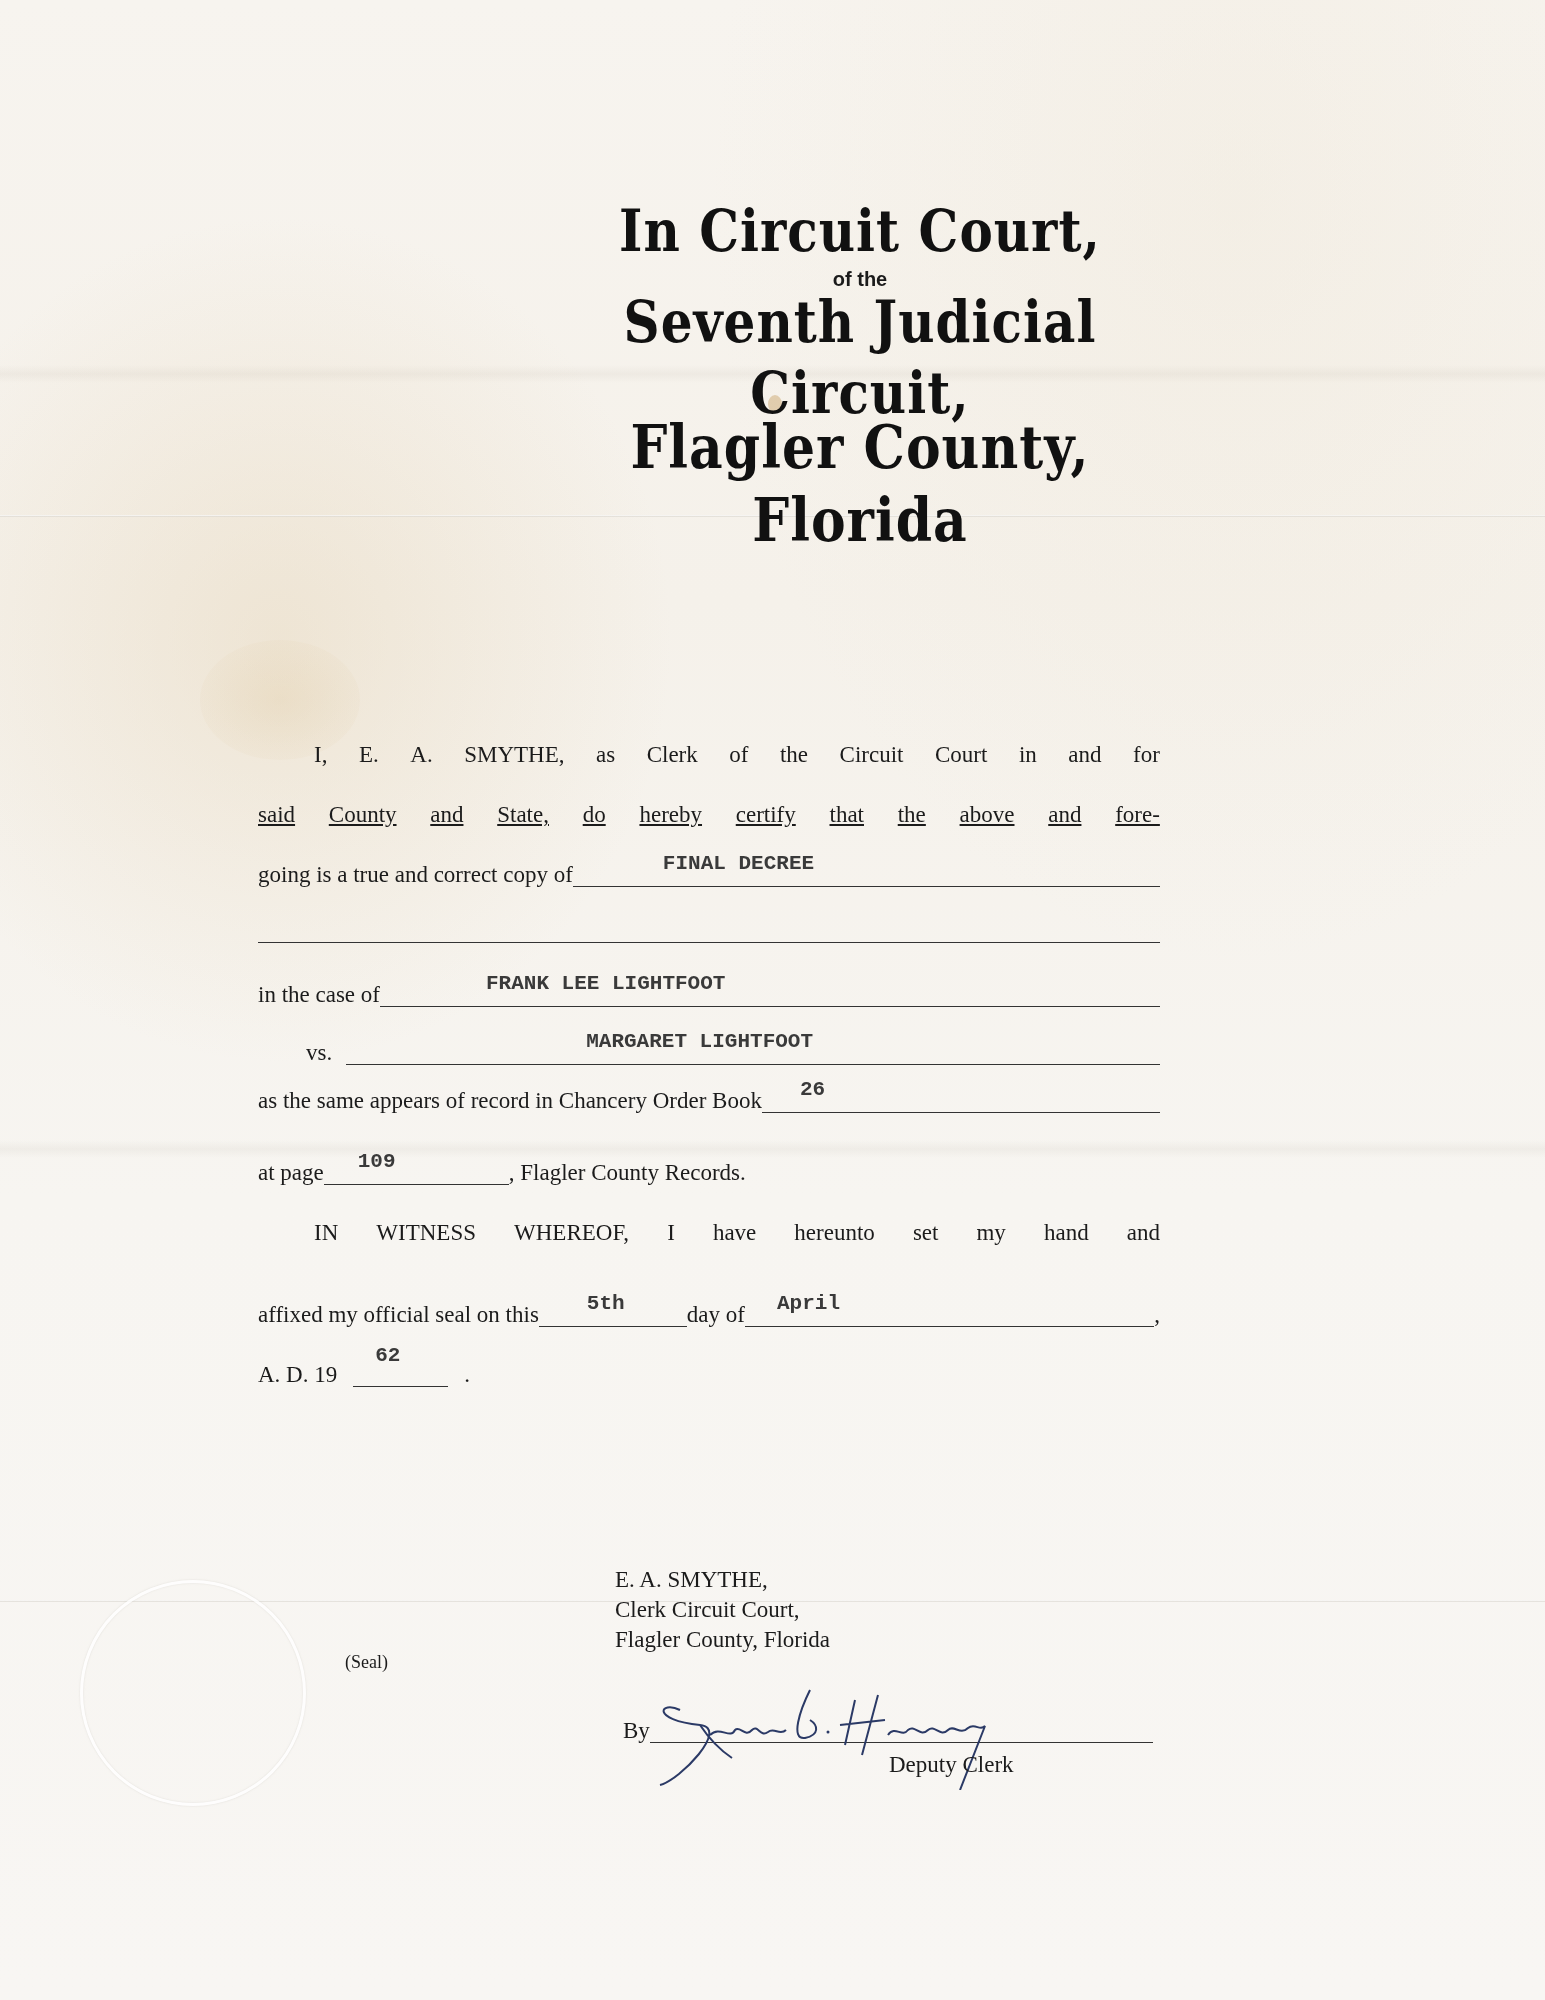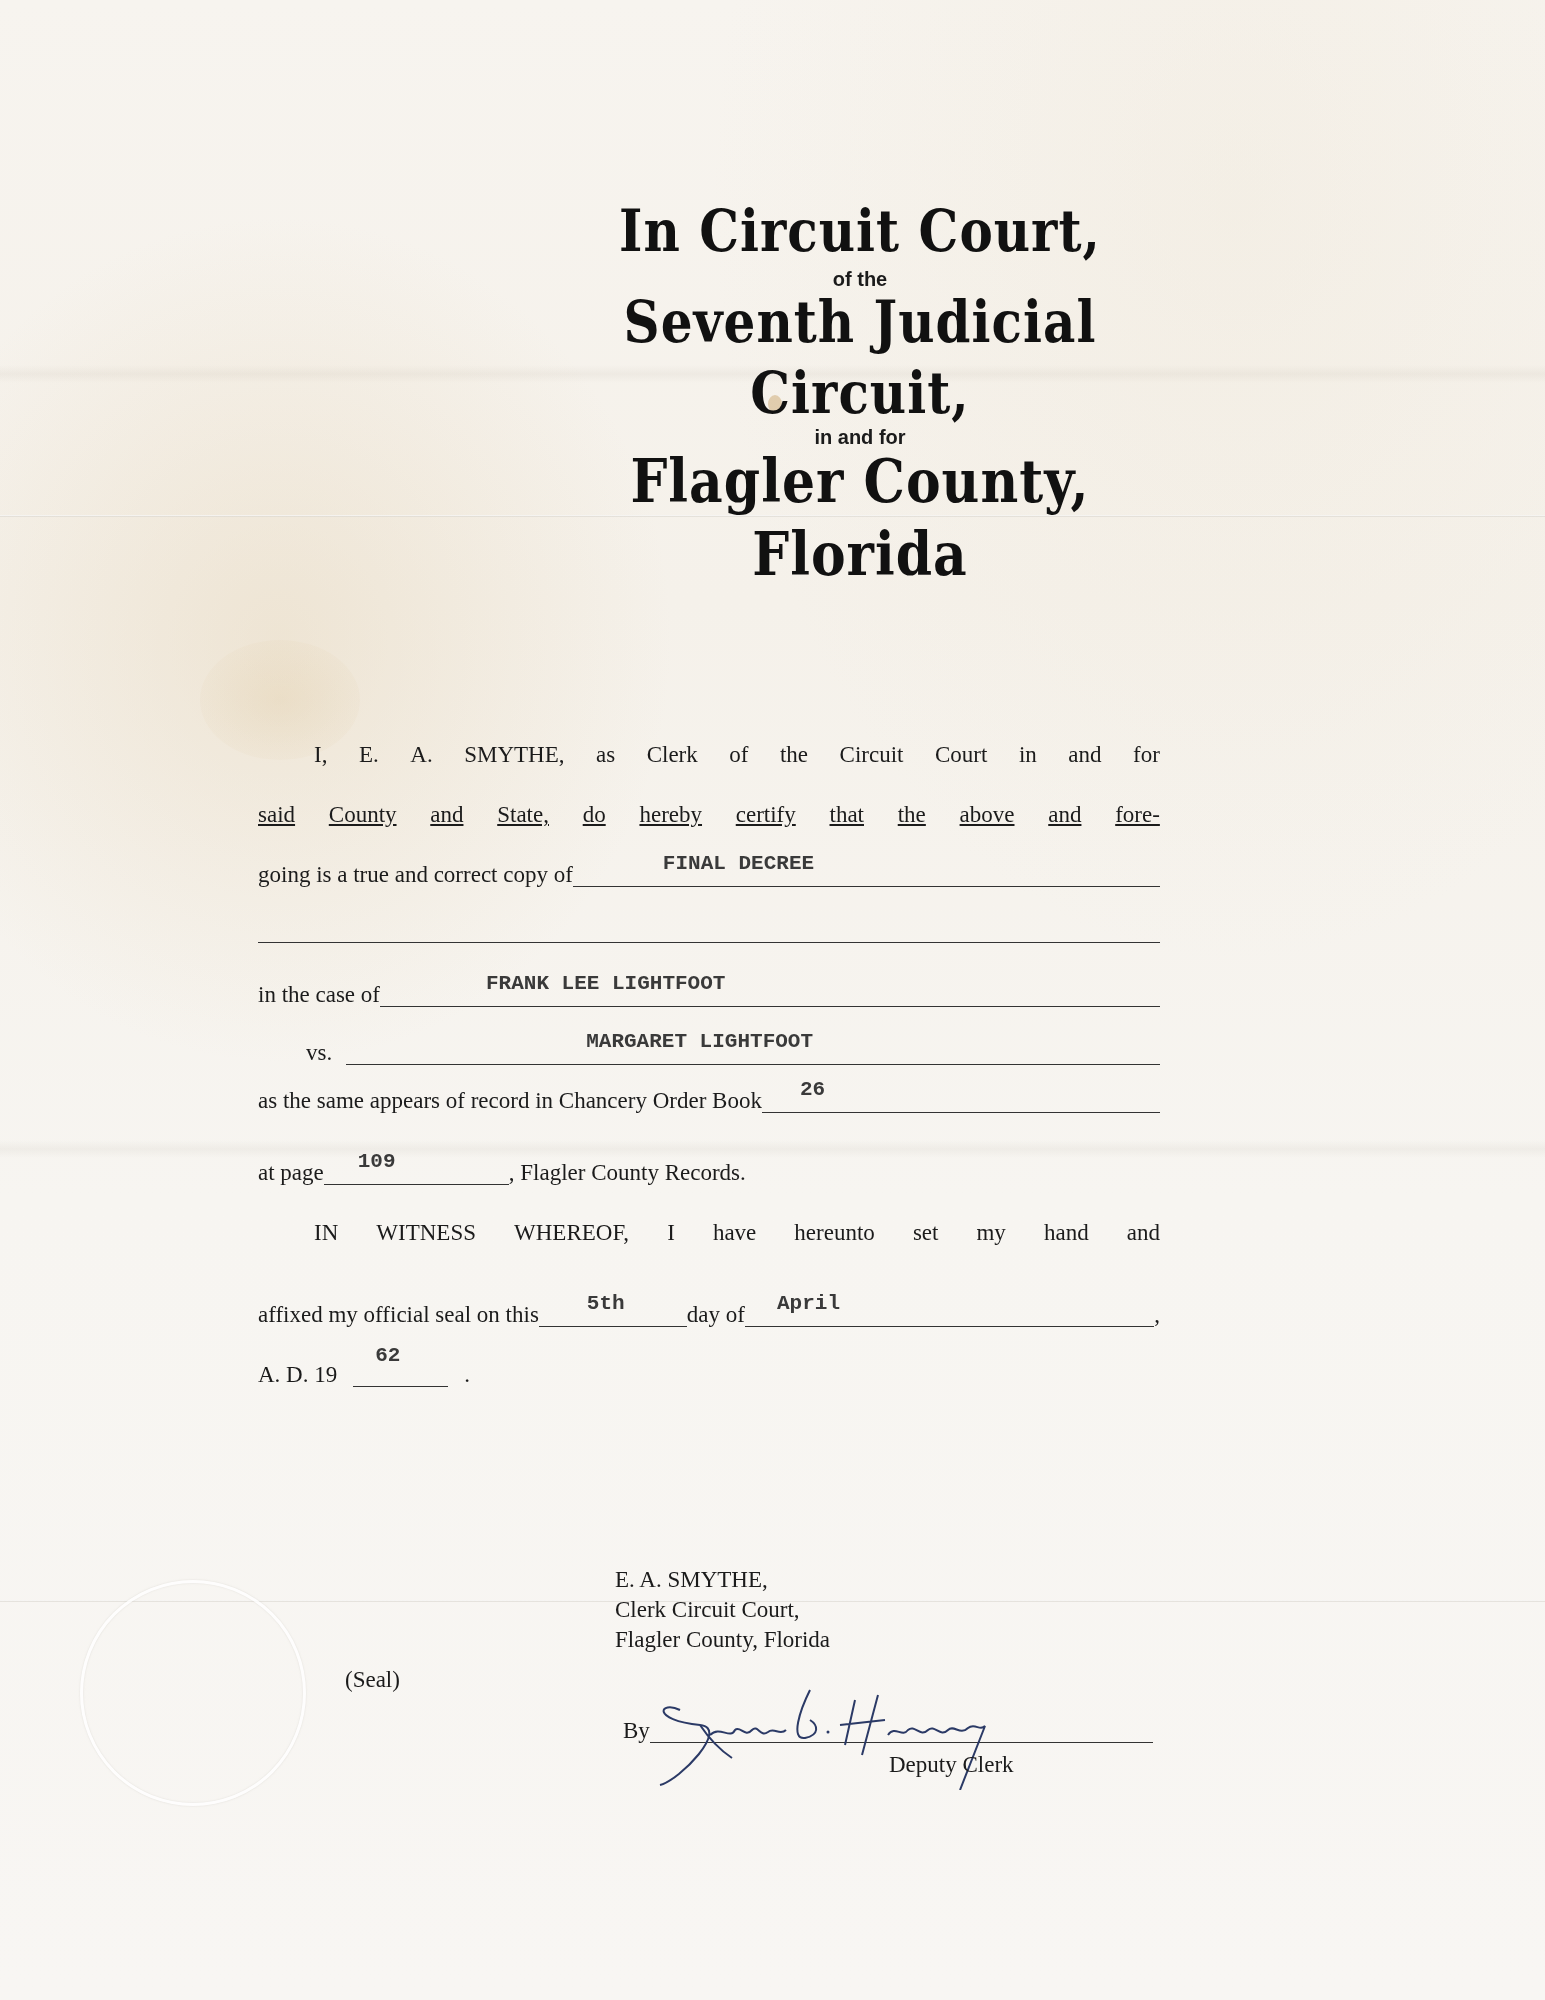--- a/index.html
+++ b/index.html
@@ -34,21 +34,21 @@
 
     .body-text { position: absolute; left: 258px; width: 902px; font-size: 23px; }
     .line { position: absolute; left: 0; right: 0; height: 40px; white-space: nowrap; }
     .justify { display: flex; justify-content: space-between; }
     .fill { display: inline-block; border-bottom: 1.5px solid #333; position: relative; height: 24px; vertical-align: baseline; }
     .typed {
       font-family: "Liberation Mono", "DejaVu Sans Mono", monospace; font-weight: bold;
       color: #3a3a3a; font-size: 21px; position: absolute; top: -10px; white-space: nowrap;
     }
     .sig-block { position: absolute; left: 615px; top: 1565px; font-size: 23px; line-height: 30px; }
-    .seal-label { position: absolute; left: 345px; top: 1652px; font-size: 23px; margin-top: 15px; }
+    .seal-label { position: absolute; left: 345px; top: 1652px; font-size: 18px; }
     .by-line { position: absolute; left: 615px; top: 1718px; font-size: 23px; width: 530px; margin-left: 8px; }
     .deputy { position: absolute; left: 889px; top: 1752px; font-size: 23px; }
     .signature { position: absolute; left: 640px; top: 1680px; width: 460px; height: 110px; }
     .seal-emboss { position: absolute; left: 80px; top: 1580px; width: 220px; height: 220px;
       border-radius: 50%; border: 3px solid rgba(255,255,255,0.8);
       box-shadow: 0 0 2px rgba(180,175,165,0.35), inset 0 0 2px rgba(180,175,165,0.35); }
     .stain { position: absolute; border-radius: 50%; }
   </style>
 </head>
 <body>
@@ -59,21 +59,20 @@
 
 <div class="wrinkle" style="top:365px;"></div>
 <div class="fold" style="top:515px;"></div>
 <div class="wrinkle" style="top:1140px;"></div>
 <div class="fold" style="top:1600px;"></div>
 
 <div class="header">
   <span class="blackletter h-line1">In Circuit Court,</span>
   <span class="h-small">of the</span>
   <span class="blackletter h-line2">Seventh Judicial Circuit,</span>
-  <span class="h-small">in and for</span>
   <span class="blackletter h-line3">Flagler County, Florida</span>
 </div>
 
 <div class="body-text" style="top:0;">
   <div class="line justify" style="top:742px;padding-left:56px;box-sizing:border-box;">
     <span>I,</span>
     <span>E.</span>
     <span>A.</span>
     <span>SMYTHE,</span>
     <span>as</span>

